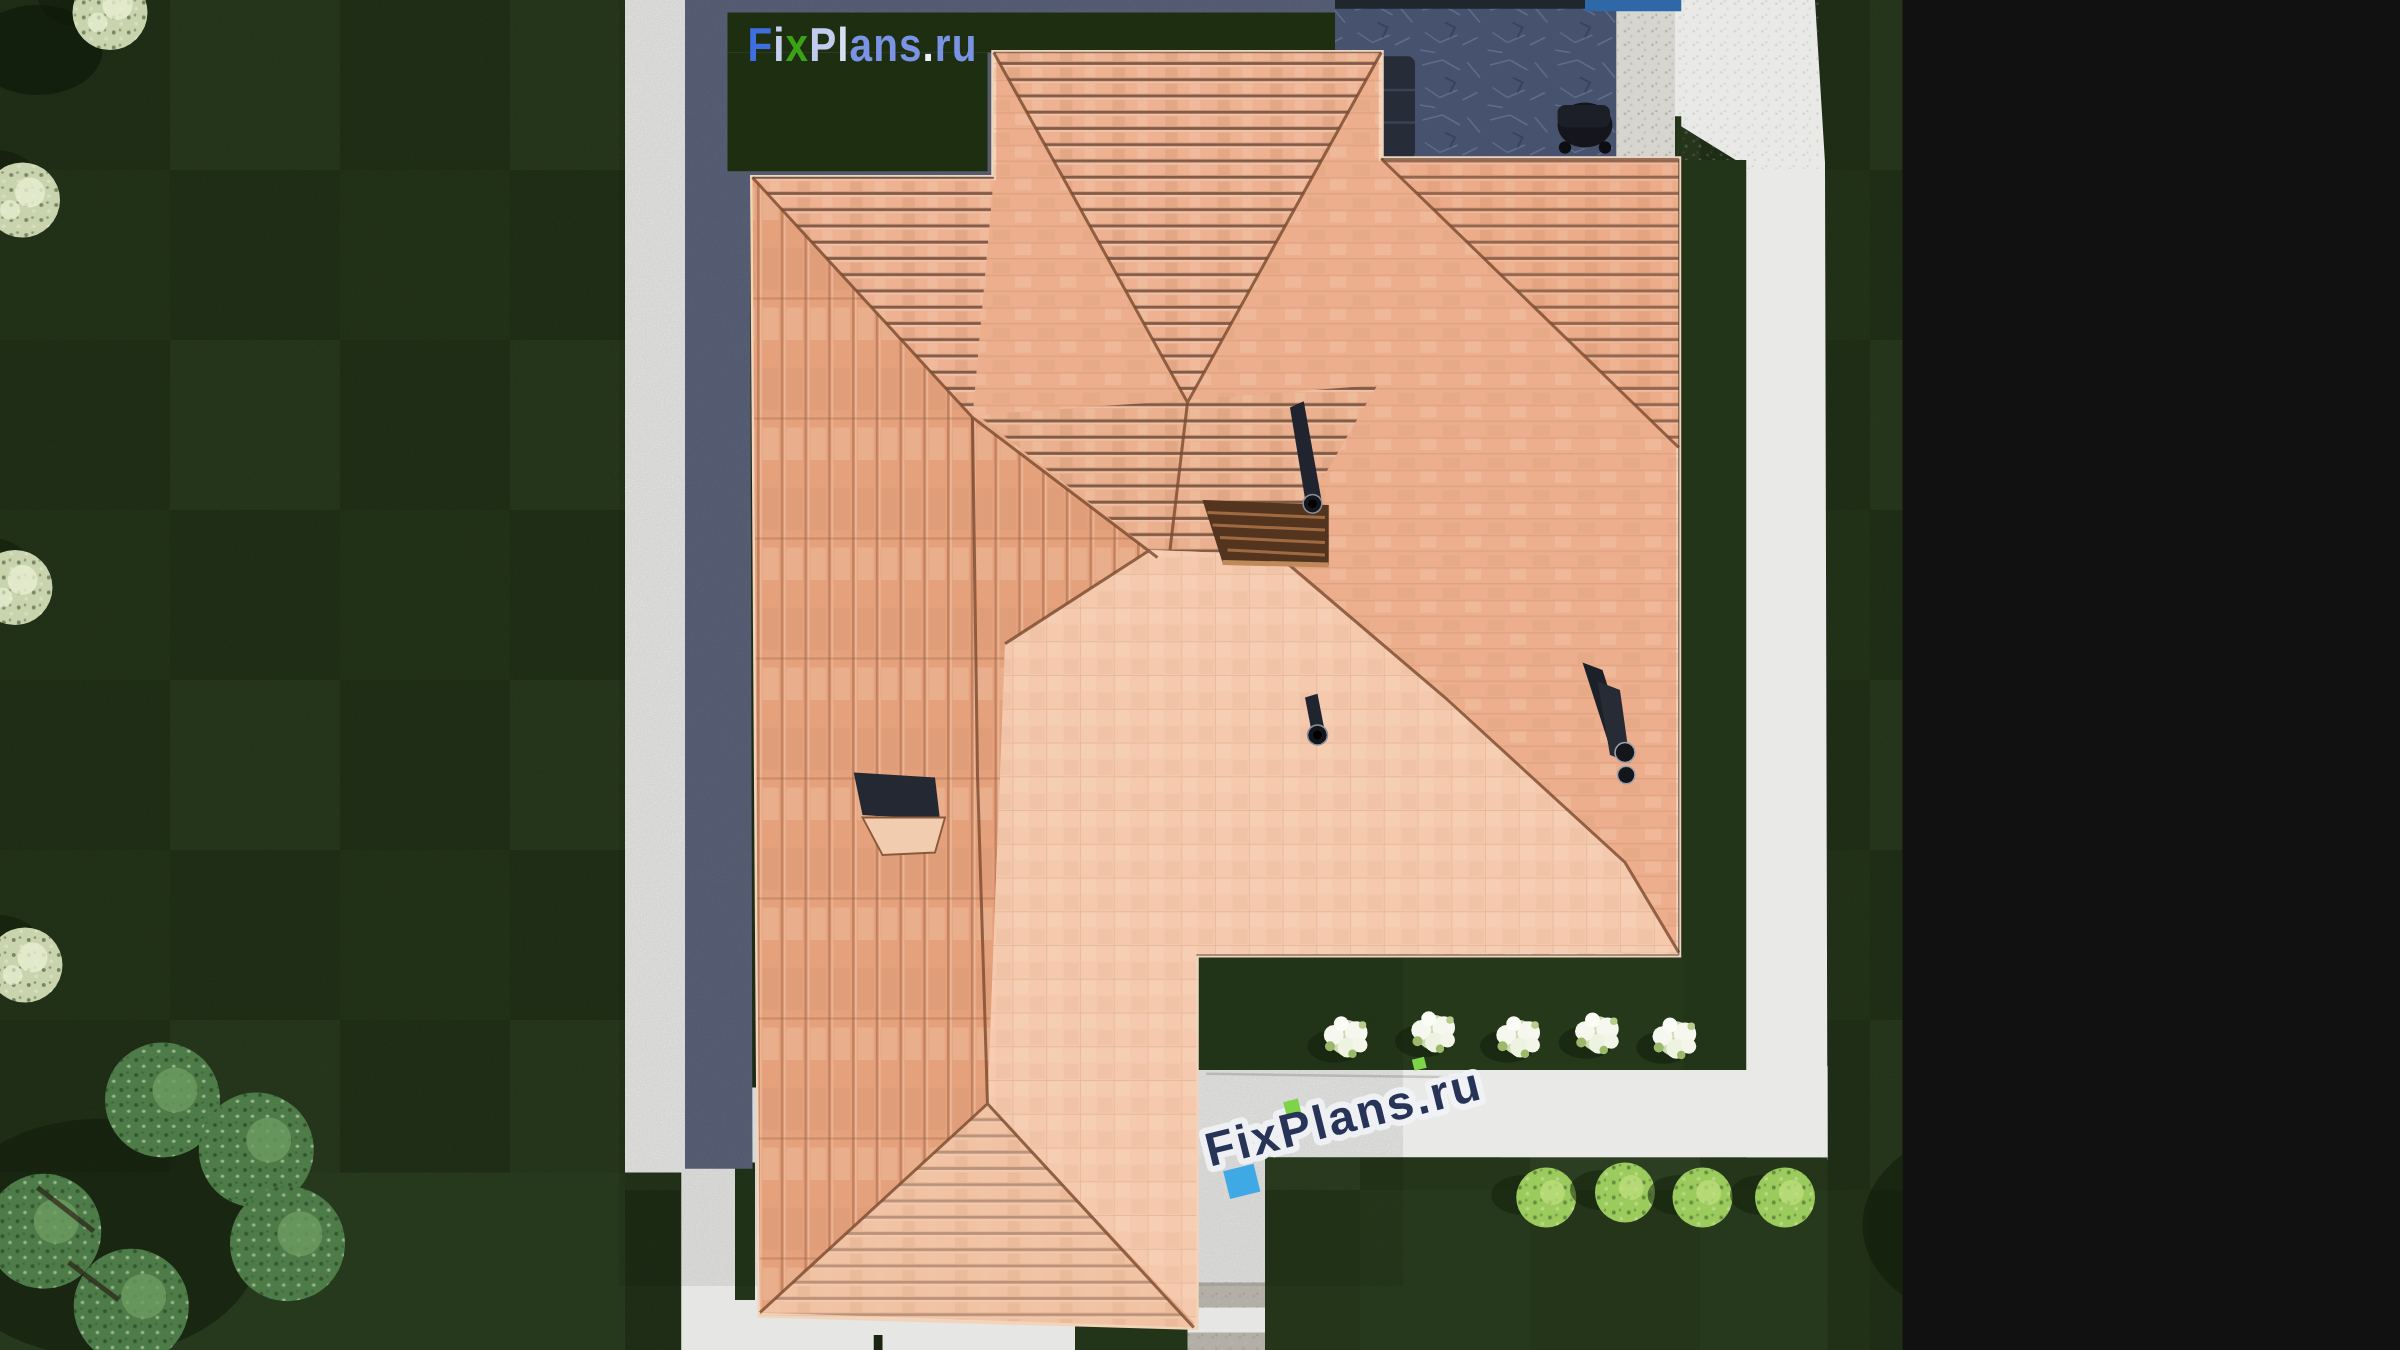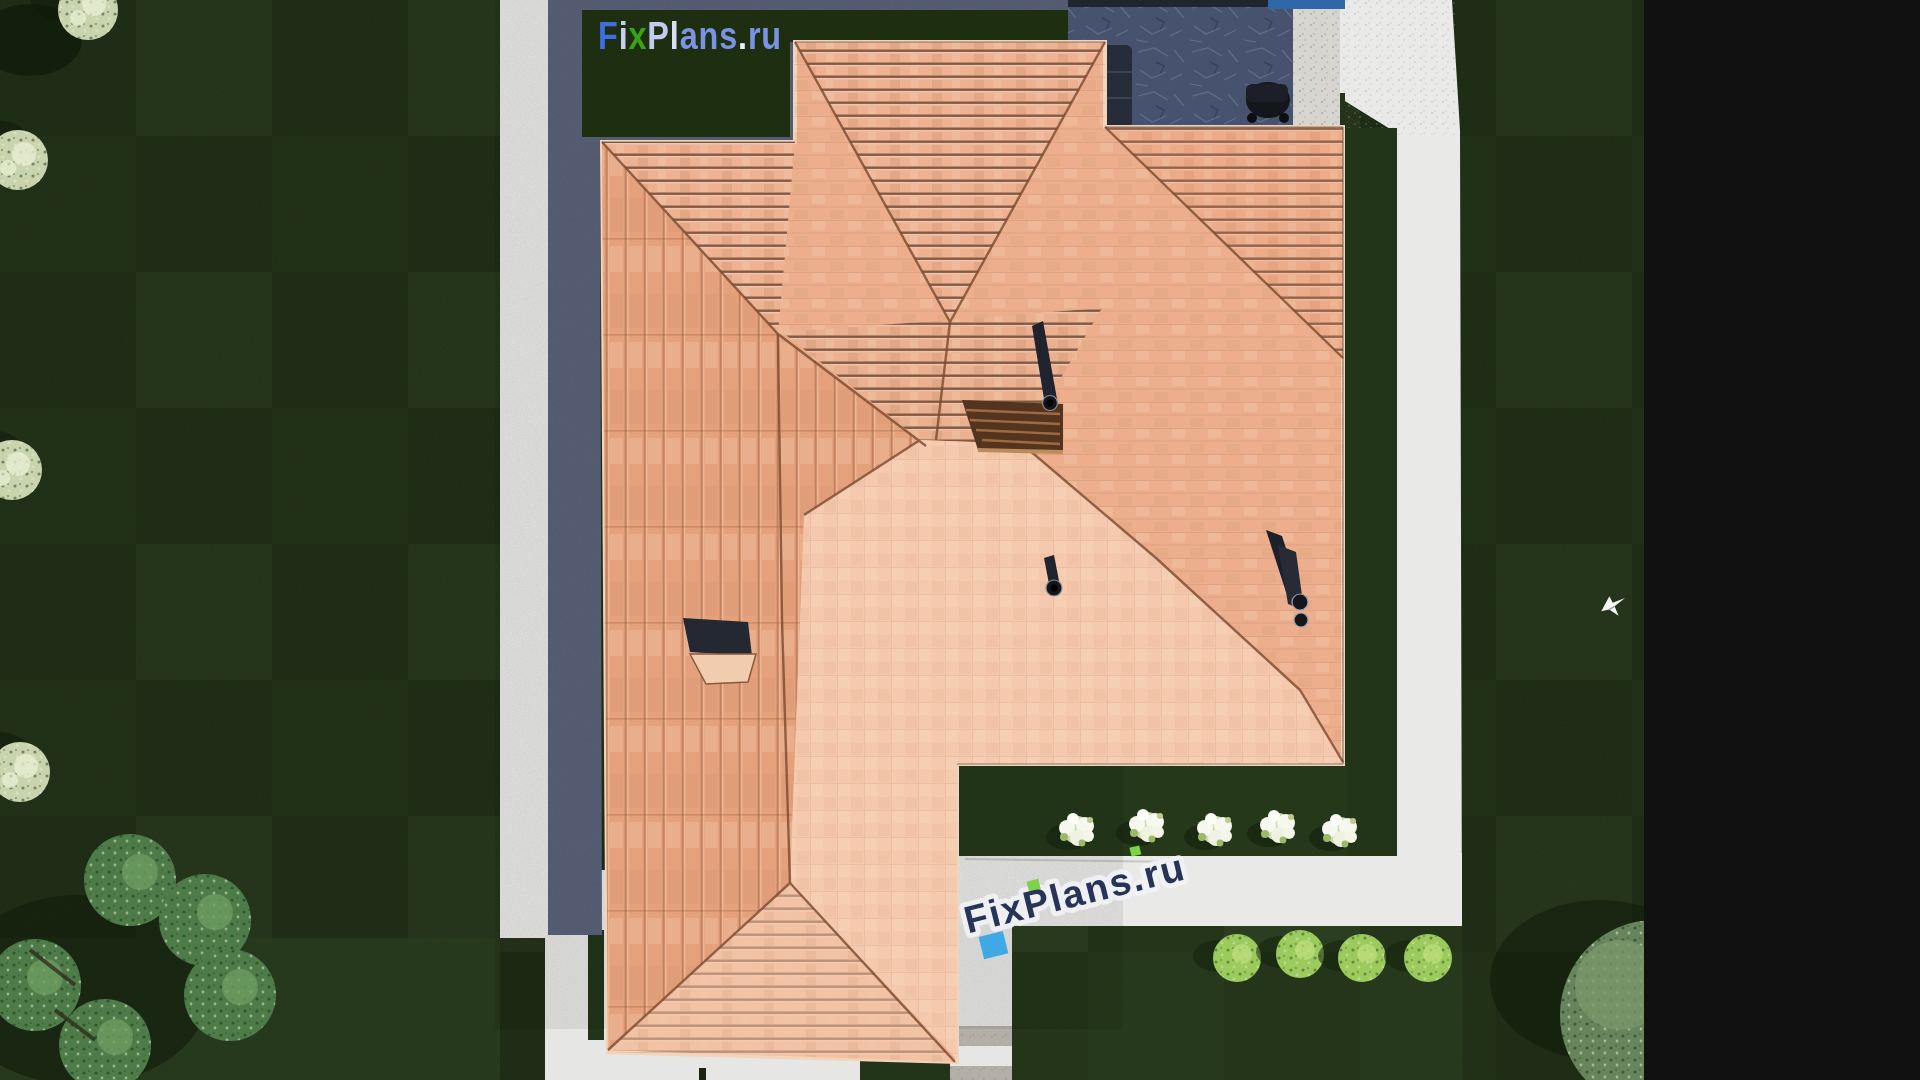--- a/index.html
+++ b/index.html
@@ -1,16 +1,16 @@
 <!DOCTYPE html>
 <html><head>
 <meta charset="utf-8">
 <style>
   html,body{margin:0;padding:0;background:#111;}
-  .stage{position:relative;width:1644px;height:1080px;overflow:hidden;
+  .stage{position:relative;width:1522px;height:1080px;overflow:hidden;
          font-family:"Liberation Sans","DejaVu Sans",sans-serif;}
   svg{display:block}
   text{font-family:"Liberation Sans","DejaVu Sans",sans-serif;}
   .logo-text{font-weight:bold;font-size:38px;letter-spacing:1px;}
   .wm-text{font-weight:bold;font-size:38px;letter-spacing:2px;}
 </style>
 </head>
 <body>
 
 <div class="stage">

